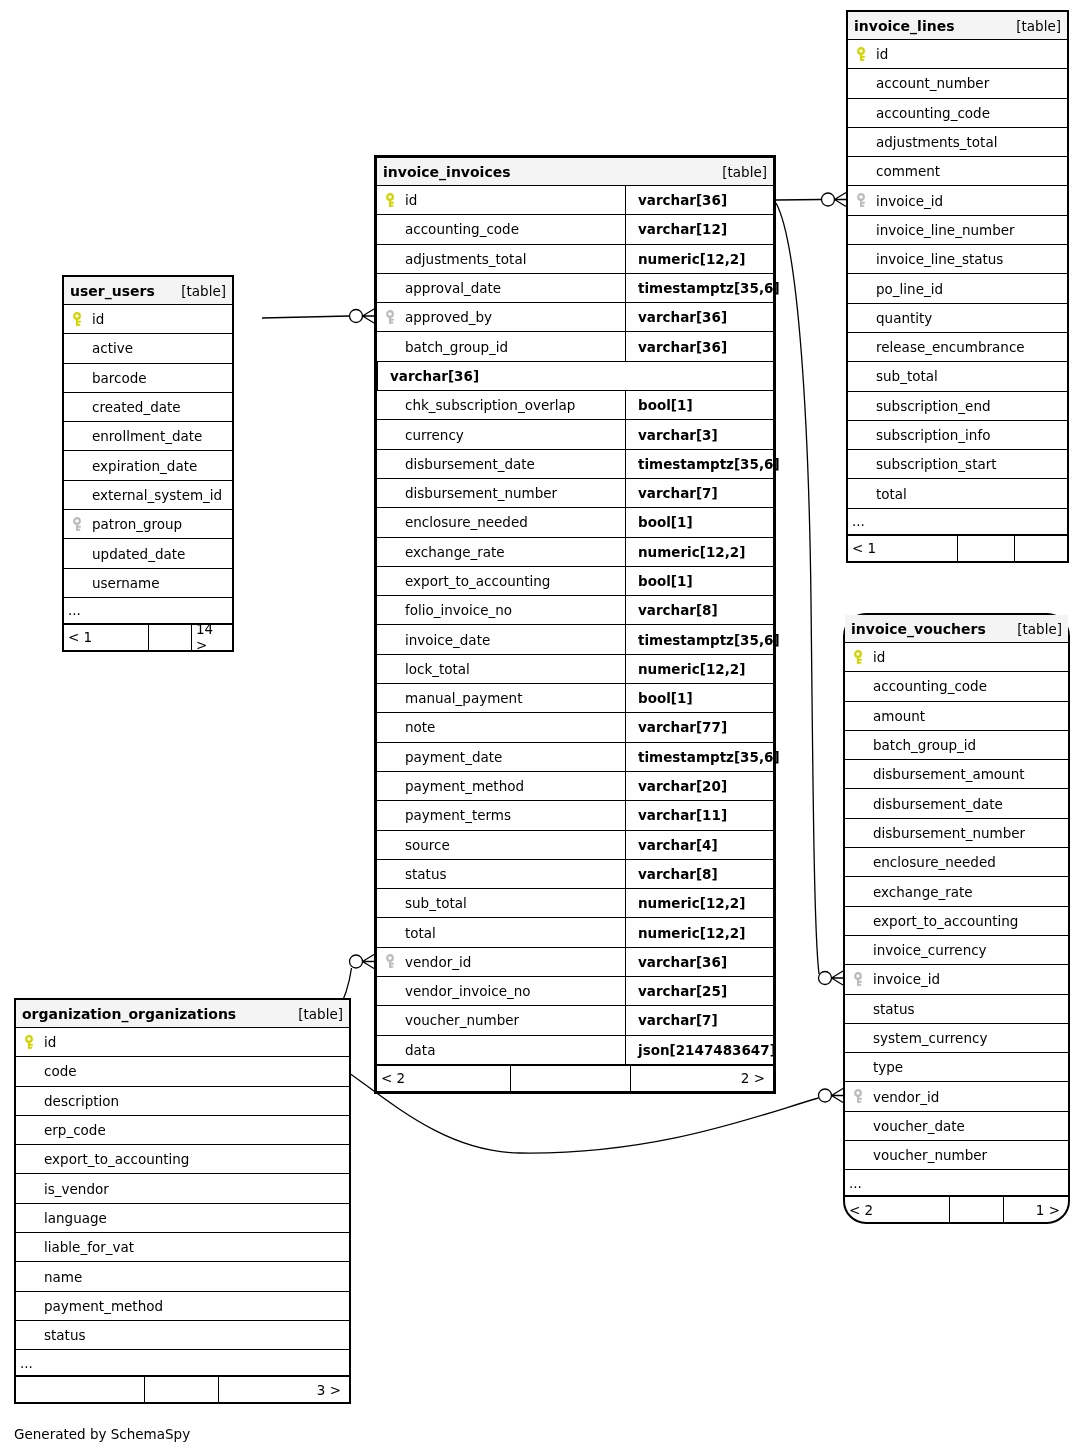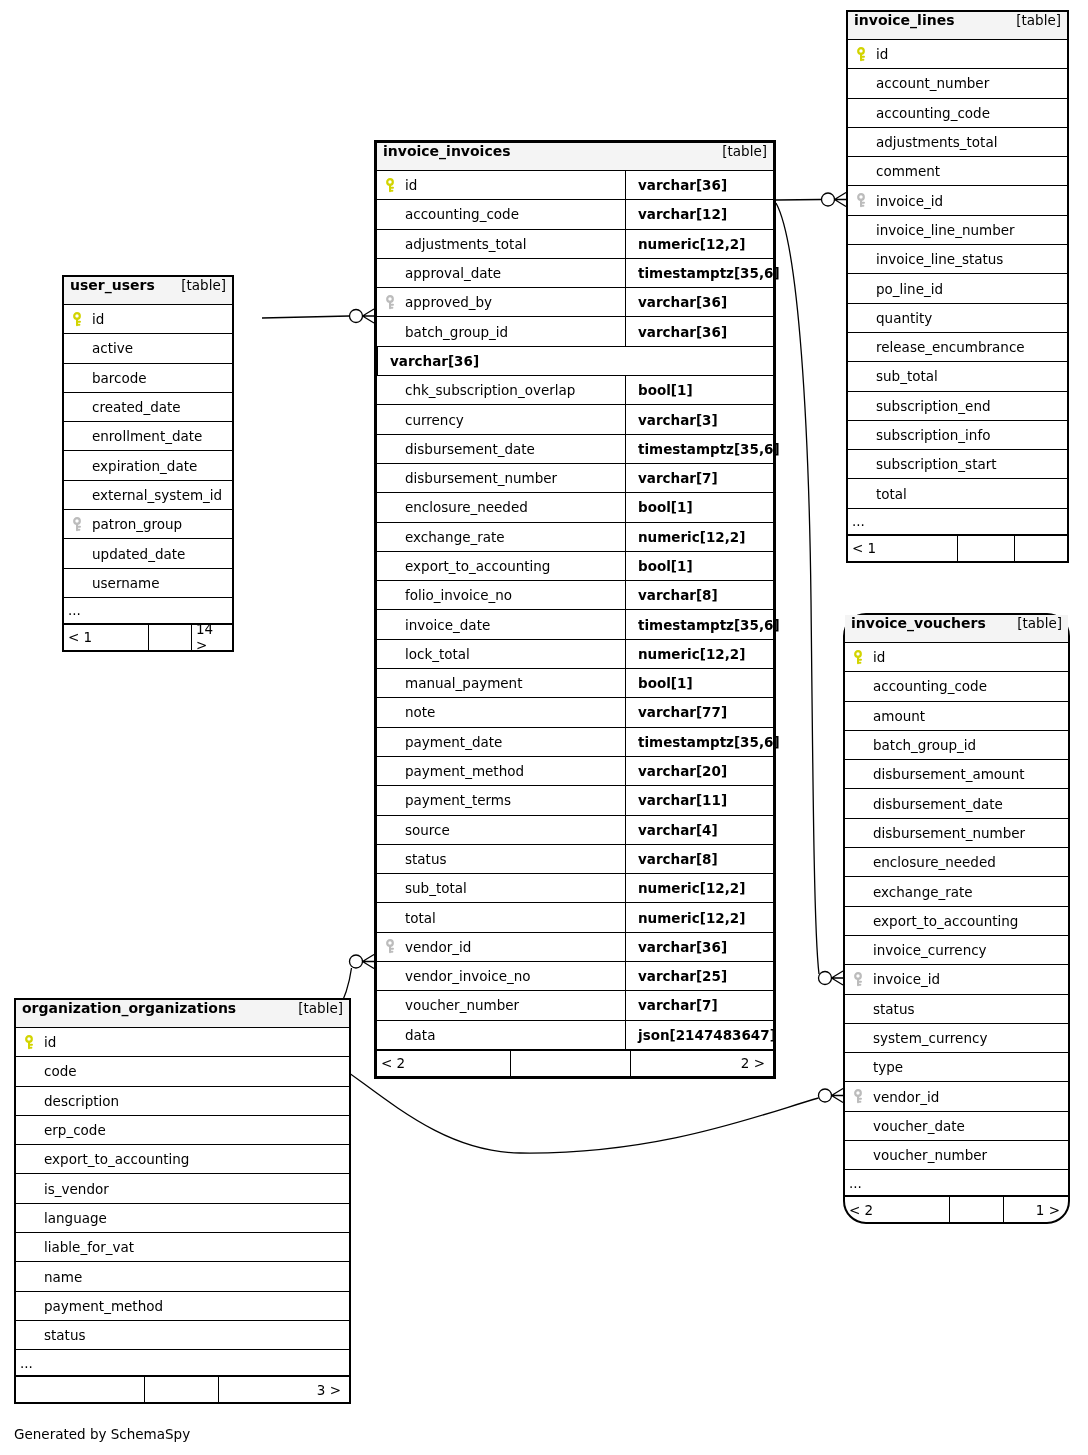--- a/index.html
+++ b/index.html
@@ -5,21 +5,21 @@
   * { box-sizing: border-box; }
   html,body { margin:0; padding:0; background:#fff; }
   #canvas {
     position:relative; width:1088px; height:1455px; background:#ffffff;
     font-family:"DejaVu Sans", sans-serif; color:#000;
   }
   .tbl { position:absolute; background:#fff; border:2px solid #000; }
   .tbl.thick { border-width:3px; }
   .thead {
     height:28px; background:#f4f4f4; display:flex; justify-content:space-between;
-    padding:0 6px; border-bottom:1px solid #000; font-size:13.5px;
+    align-items:center; padding:0 6px; border-bottom:1px solid #000; font-size:13.5px;
   }
   .thead .t { font-weight:bold; font-size:14px; }
   .thead .tag { font-size:13.5px; }
   .row {
     height:29.3px; display:flex; align-items:stretch;
     border-bottom:1px solid #000; font-size:13.5px;
   }
   .namecell { display:flex; align-items:center; padding-left:6px; flex:1; min-width:0; }
   .keyspace { width:14px; height:15px; margin-right:8px; flex:0 0 14px; }
   .typecell { border-left:1px solid #000; width:148px; flex:0 0 148px;
@@ -257,21 +257,21 @@
             <span>username</span>
           </div>
         </div>
         <div class="ellip">...</div>
         <div class="foot" style="border-top: 1px solid rgb(0, 0, 0);">
           <div class="c" style="width: 85px;">&lt; 1</div>
           <div class="c" style="width: 43px;"></div>
           <div class="c">14 &gt;</div>
         </div>
       </div>
-      <div class="tbl thick" style="left: 374px; top: 140px; width: 402px;">
+      <div class="tbl thick" style="left: 374px; top: 155px; width: 402px;">
         <div class="thead">
           <span class="t">invoice_invoices</span>
           <span class="tag">[table]</span>
         </div>
         <div class="row">
           <div class="namecell">
             <svg viewBox="0 0 14 15" class="keyspace">
               <circle cx="7" cy="4" r="2.8" fill="none" stroke="#d2d400" stroke-width="2.2"></circle>
               <path d="M7 6.8 V13.3 M7 9.8 h3 M7 12.8 h2.4" fill="none" stroke="#d2d400" stroke-width="2" stroke-linecap="round"></path>
             </svg>

